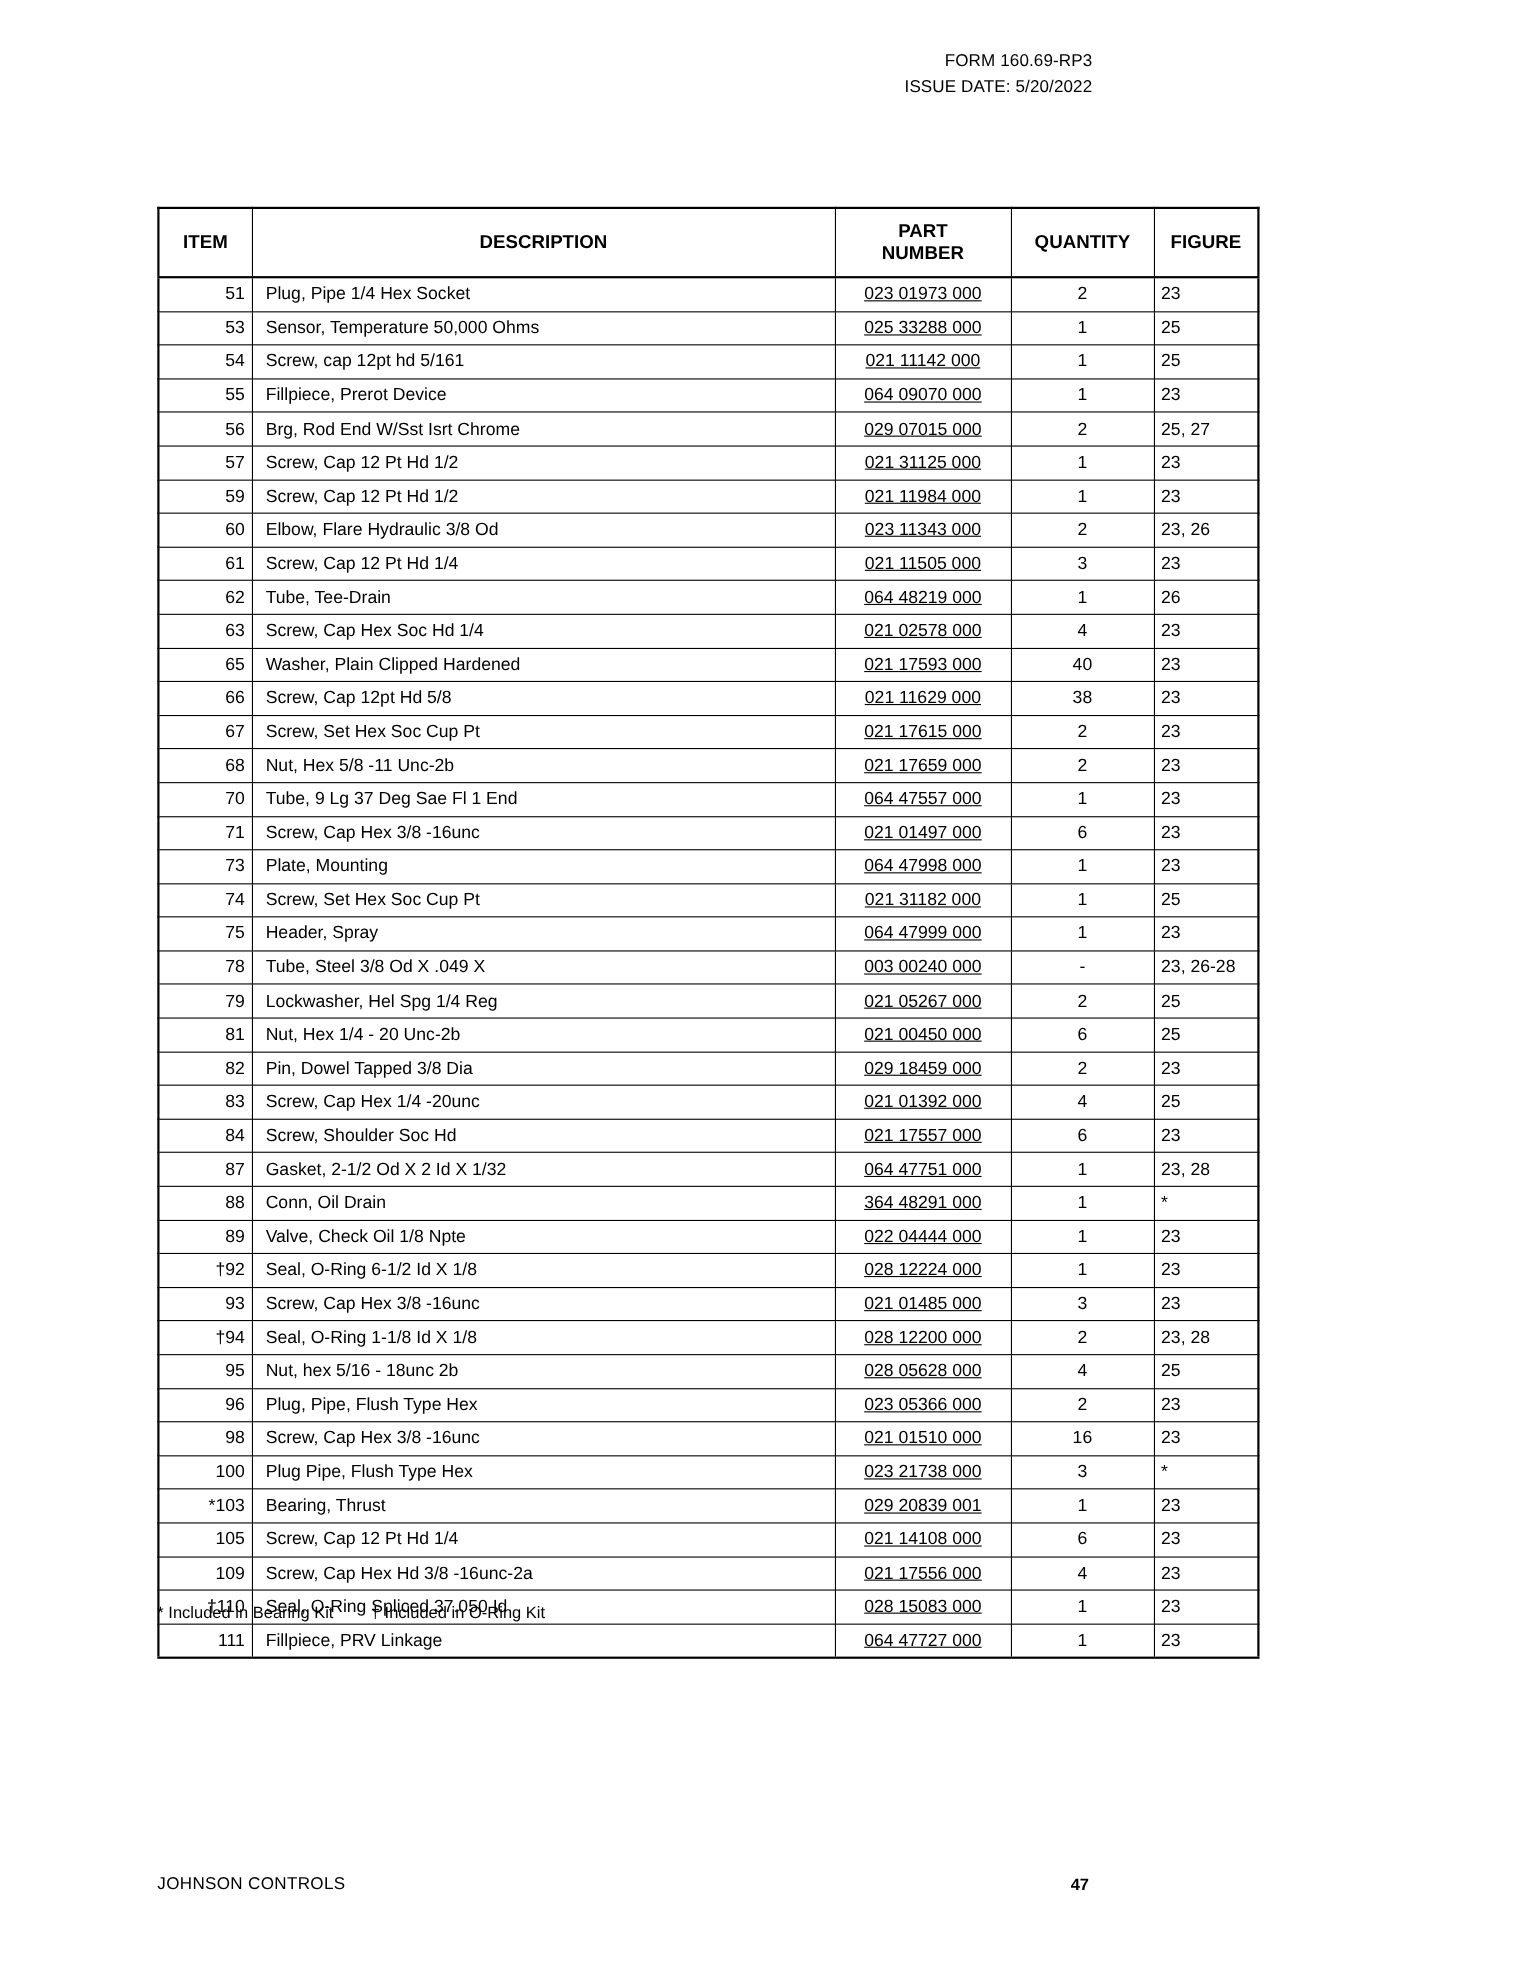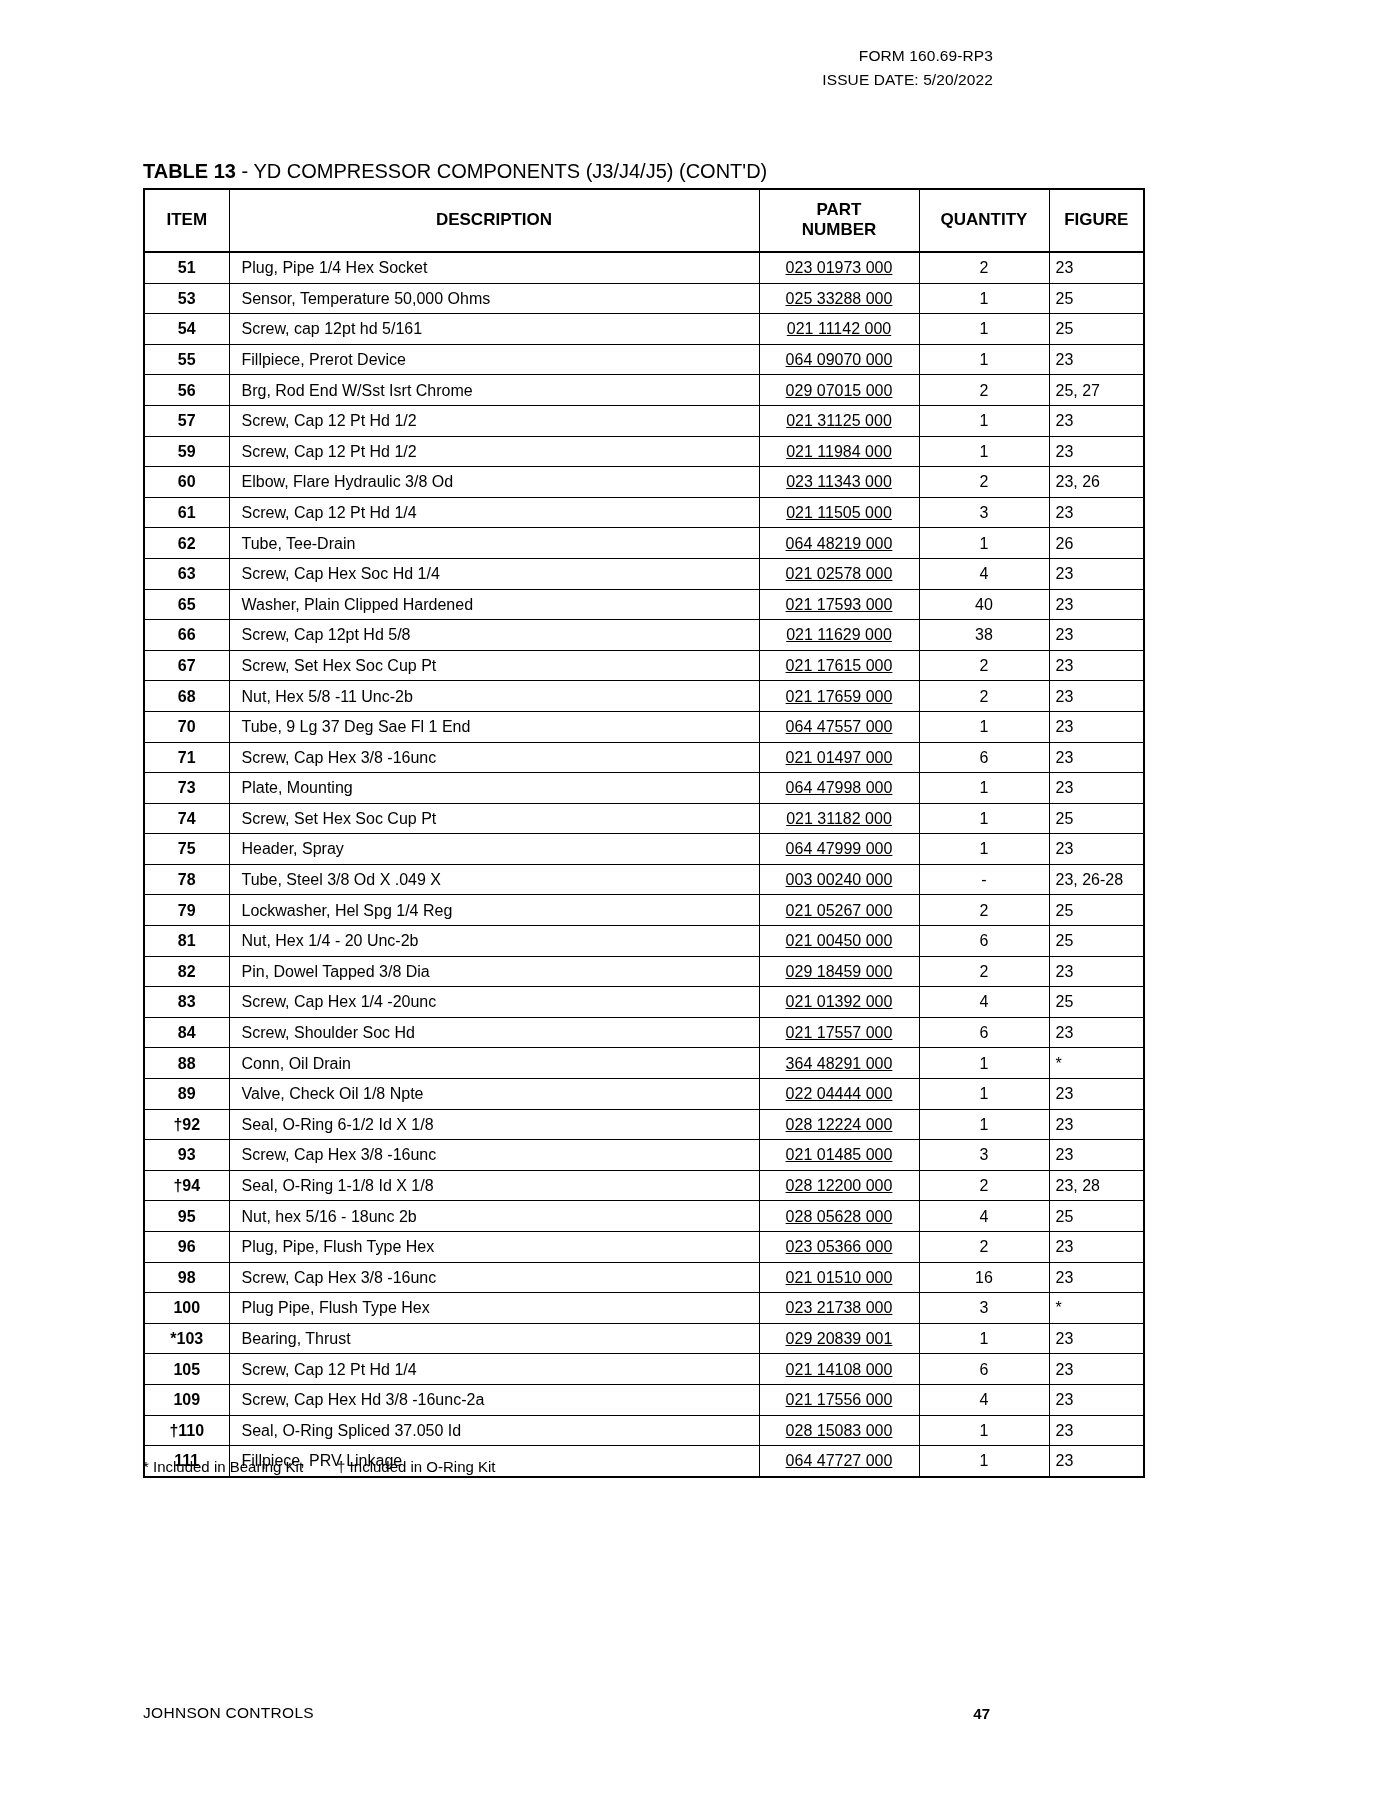--- a/index.html
+++ b/index.html
@@ -83,22 +83,22 @@
     border-right: 1.2px solid #000;
     border-top: 0.9px solid #000;
     border-bottom: 0.9px solid #000;
     font-size: 16px;
     padding: 4px 6px;
     height: 21.6px;
     line-height: 1.2;
     vertical-align: middle;
   }
   table.parts td.item {
-    text-align: center;
-    font-weight: bold;
+    text-align: right;
+    font-weight: normal;
   }
   table.parts td.desc {
     text-align: left;
     padding-left: 12px;
   }
   table.parts td.part {
     text-align: center;
     text-decoration: underline;
   }
   table.parts td.qty {
@@ -147,23 +147,20 @@
 </head>
 <body>
 
 <div class="page">
 
   <div class="doc-header">
     <div>FORM 160.69-RP3</div>
     <div>ISSUE DATE: 5/20/2022</div>
   </div>
 
-  <div class="table-title">
-    <span class="tt-strong">TABLE 13</span><span class="tt-rest"> - YD COMPRESSOR COMPONENTS (J3/J4/J5) (CONT'D)</span>
-  </div>
 
   <div class="parts-table-wrap">
     <table class="parts">
       <colgroup>
         <col class="c-item">
         <col class="c-desc">
         <col class="c-part">
         <col class="c-qty">
         <col class="c-fig">
       </colgroup>
@@ -356,20 +353,27 @@
             <td class="fig">25</td>
           </tr>
           <tr>
             <td class="item">84</td>
             <td class="desc">Screw, Shoulder Soc Hd</td>
             <td class="part">021 17557 000</td>
             <td class="qty">6</td>
             <td class="fig">23</td>
           </tr>
           <tr>
+            <td class="item">87</td>
+            <td class="desc">Gasket, 2-1/2 Od X 2 Id X 1/32</td>
+            <td class="part">064 47751 000</td>
+            <td class="qty">1</td>
+            <td class="fig">23, 28</td>
+          </tr>
+          <tr>
             <td class="item">88</td>
             <td class="desc">Conn, Oil Drain</td>
             <td class="part">364 48291 000</td>
             <td class="qty">1</td>
             <td class="fig">*</td>
           </tr>
           <tr>
             <td class="item">89</td>
             <td class="desc">Valve, Check Oil 1/8 Npte</td>
             <td class="part">022 04444 000</td>

